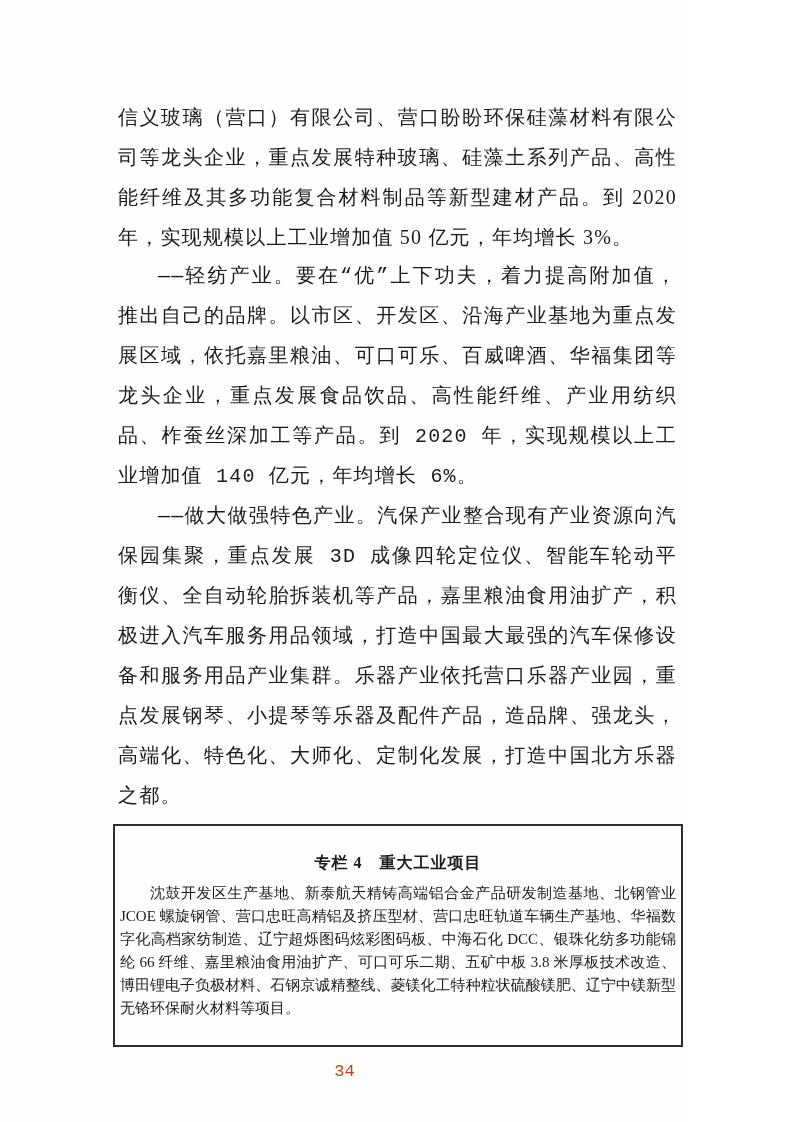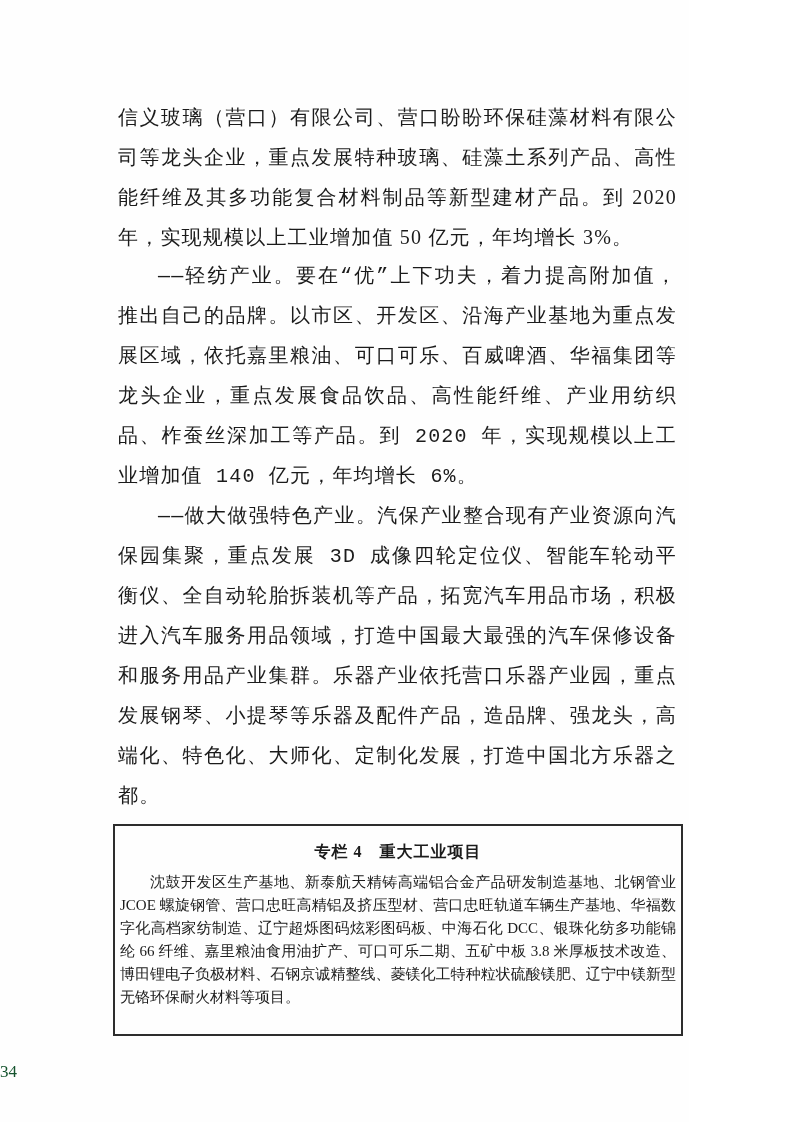--- a/index.html
+++ b/index.html
@@ -33,21 +33,21 @@
   .body-para.indent {
     text-indent: 2em;
     font-family: Liberation Mono, monospace;
   }
   .callout {
     box-sizing: border-box;
     width: 570px;
     margin-left: -5px;
     margin-top: 7px;
     border: 2px solid #2d2d2d;
-    padding: 11px 5px 9px 5px;
+    padding: 22px 5px 9px 5px;
     background: #fefefe;
   }
   .callout-title {
     margin: 2px 0 0 0;
     text-align: center;
     font-size: 16px;
     font-weight: 700;
     line-height: 26px;
     letter-spacing: 1px;
   }
@@ -57,33 +57,35 @@
     line-height: 23px;
     text-align: justify;
     text-justify: inter-ideograph;
     text-indent: 2em;
   }
   .page-number {
     position: absolute;
     left: 0;
     right: 0;
     bottom: 40px;
+    text-align: center;
     font-size: 17px;
     line-height: 20px;
-    color: #14532d;
+    color: #c2410c;
+    font-family: Liberation Mono, monospace;
   }
 </style>
 </head>
 <body>
 
 <div class="page">
   <div class="content">
     <p class="body-para">信义玻璃（营口）有限公司、营口盼盼环保硅藻材料有限公司等龙头企业，重点发展特种玻璃、硅藻土系列产品、高性能纤维及其多功能复合材料制品等新型建材产品。到 2020 年，实现规模以上工业增加值 50 亿元，年均增长 3%。</p>
     <p class="body-para indent">——轻纺产业。要在“优”上下功夫，着力提高附加值，推出自己的品牌。以市区、开发区、沿海产业基地为重点发展区域，依托嘉里粮油、可口可乐、百威啤酒、华福集团等龙头企业，重点发展食品饮品、高性能纤维、产业用纺织品、柞蚕丝深加工等产品。到 2020 年，实现规模以上工业增加值 140 亿元，年均增长 6%。</p>
-    <p class="body-para indent">——做大做强特色产业。汽保产业整合现有产业资源向汽保园集聚，重点发展 3D 成像四轮定位仪、智能车轮动平衡仪、全自动轮胎拆装机等产品，拓宽汽车用品市场，积极进入汽车服务用品领域，打造中国最大最强的汽车保修设备和服务用品产业集群。乐器产业依托营口乐器产业园，重点发展钢琴、小提琴等乐器及配件产品，造品牌、强龙头，高端化、特色化、大师化、定制化发展，打造中国北方乐器之都。</p>
+    <p class="body-para indent">——做大做强特色产业。汽保产业整合现有产业资源向汽保园集聚，重点发展 3D 成像四轮定位仪、智能车轮动平衡仪、全自动轮胎拆装机等产品，嘉里粮油食用油扩产，积极进入汽车服务用品领域，打造中国最大最强的汽车保修设备和服务用品产业集群。乐器产业依托营口乐器产业园，重点发展钢琴、小提琴等乐器及配件产品，造品牌、强龙头，高端化、特色化、大师化、定制化发展，打造中国北方乐器之都。</p>
 
     <div class="callout">
       <div class="callout-title">专栏 4　重大工业项目</div>
       <p class="callout-body">沈鼓开发区生产基地、新泰航天精铸高端铝合金产品研发制造基地、北钢管业 JCOE 螺旋钢管、营口忠旺高精铝及挤压型材、营口忠旺轨道车辆生产基地、华福数字化高档家纺制造、辽宁超烁图码炫彩图码板、中海石化 DCC、银珠化纺多功能锦纶 66 纤维、嘉里粮油食用油扩产、可口可乐二期、五矿中板 3.8 米厚板技术改造、博田锂电子负极材料、石钢京诚精整线、菱镁化工特种粒状硫酸镁肥、辽宁中镁新型无铬环保耐火材料等项目。</p>
     </div>
   </div>
 
   <div class="page-number">34</div>
 </div>
 

